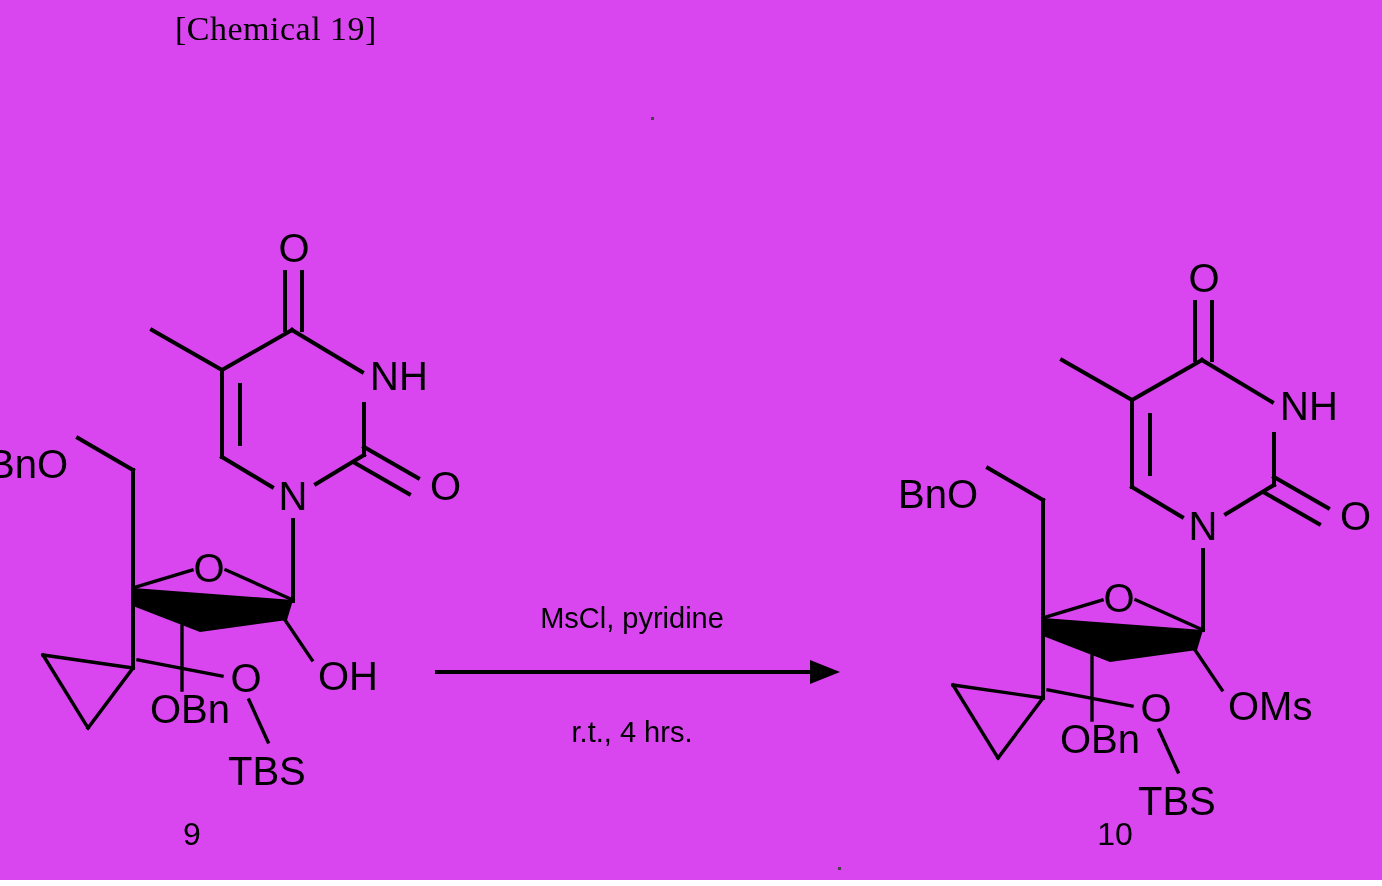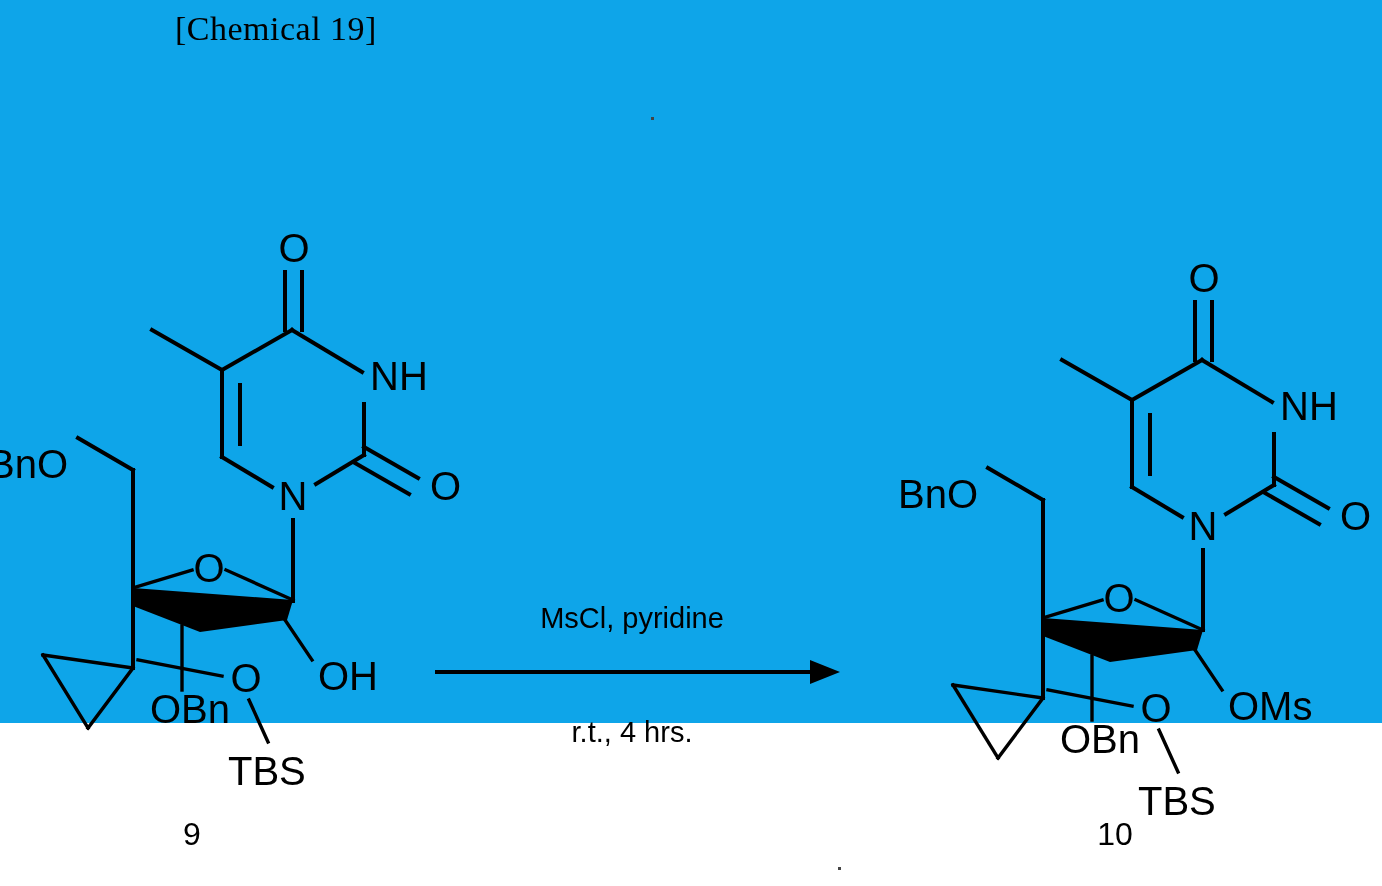--- a/index.html
+++ b/index.html
@@ -12,22 +12,22 @@
     width: 1382px;
     height: 886px;
     position: relative;
     font-family: "Liberation Sans", sans-serif;
     color: #000000;
     overflow: hidden;
   }
   #page {
     position: relative;
     width: 1382px;
-    height: 723px;
-    background: #0ea5e9;
+    height: 880px;
+    background: #d946ef;
   }
   .fig-caption {
     position: absolute;
     left: 175px;
     top: 10px;
     font-family: "Liberation Serif", serif;
     font-size: 34px;
     letter-spacing: 0.5px;
     color: #000000;
     white-space: nowrap;

